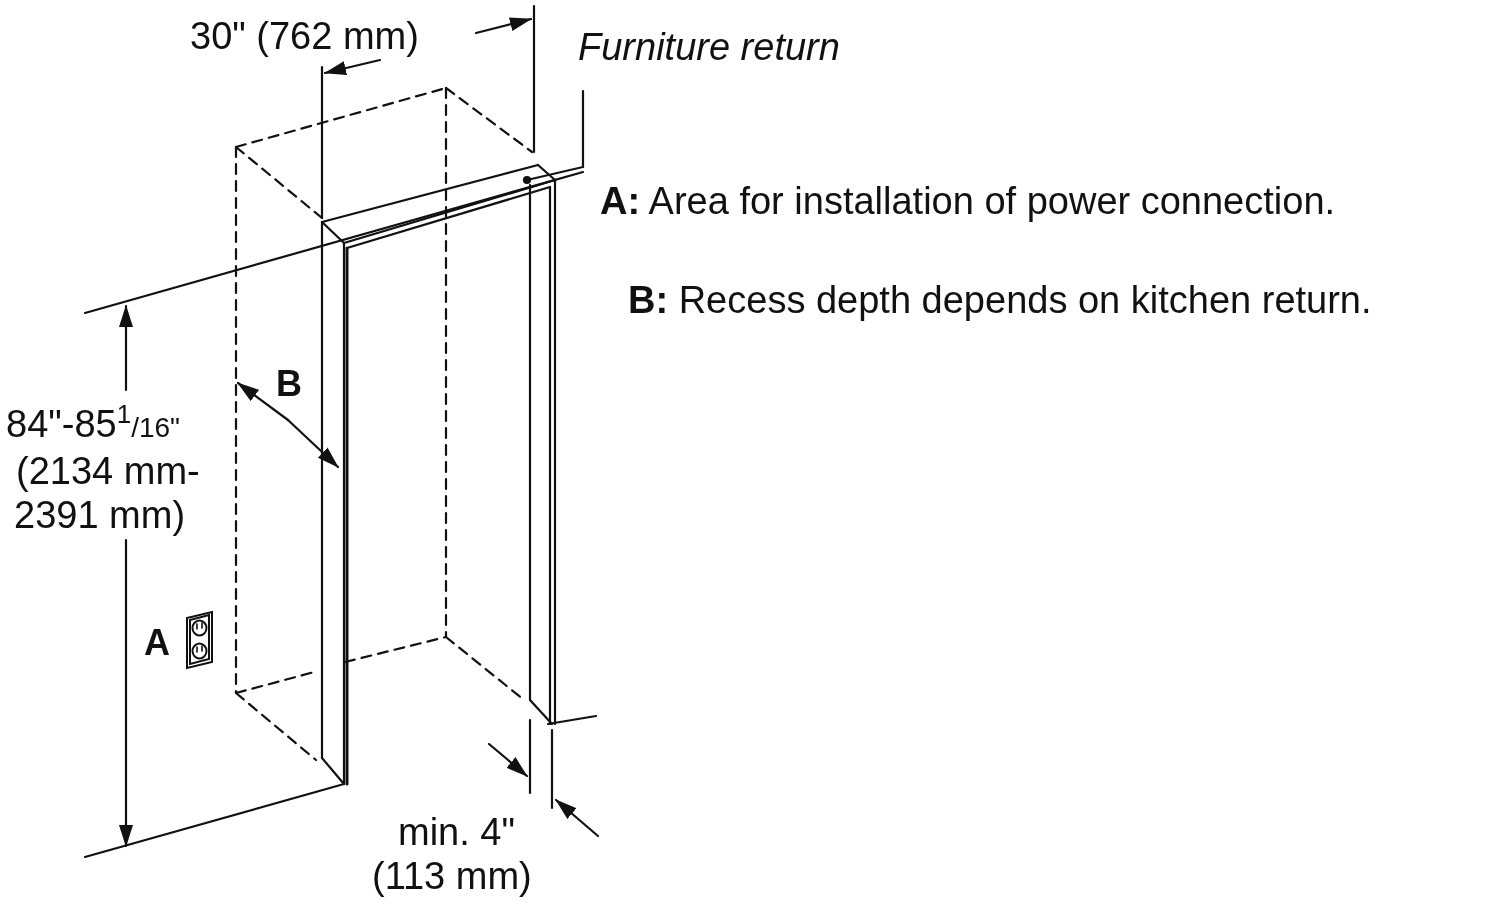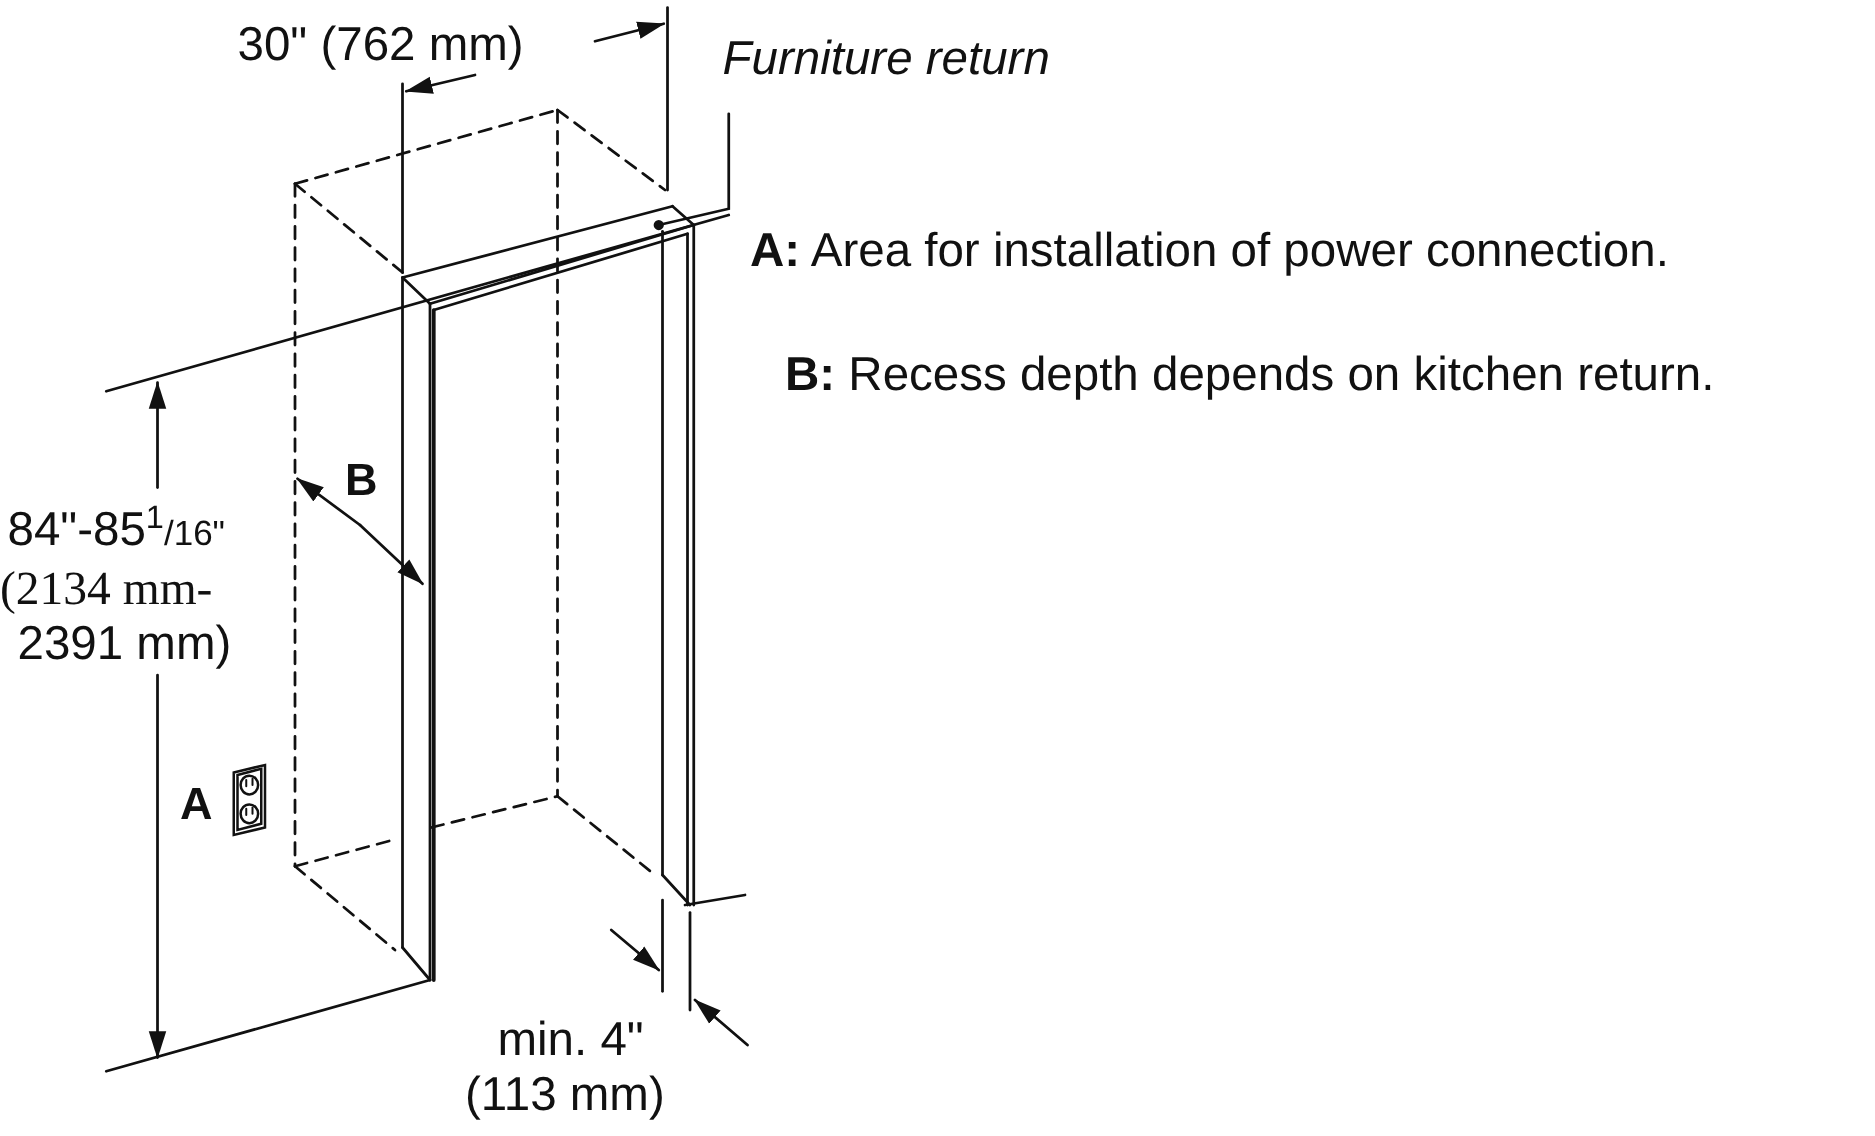--- a/index.html
+++ b/index.html
@@ -105,21 +105,21 @@
   </g>
 </svg>
 
 <div class="lbl dim" style="left:190px; top:17px;">30" (762 mm)</div>
 
 <div class="lbl dim" style="left:578px; top:28px;font-style:italic;">Furniture return</div>
 
 <div class="lbl dim" style="left:6px; top:405px;">
   <span>84"-85</span><span class="frac-sup">1</span><span class="frac-sub">/16"</span>
 </div>
-<div class="lbl dim" style="left:0; top:452px;font-family:Liberation Serif, serif;">(2134 mm-</div>
+<div class="lbl dim" style="left:16px; top:452px;">(2134 mm-</div>
 <div class="lbl dim" style="left:14px; top:496px;">2391 mm)</div>
 
 <div class="lbl big-letter" style="left:276px; top:366px;">B</div>
 <div class="lbl big-letter" style="left:144px; top:625px;">A</div>
 
 <div class="lbl dim" style="left:398px; top:813px;">min. 4"</div>
 <div class="lbl dim" style="left:372px; top:857px;">(113 mm)</div>
 
 <div class="legend-line" style="left:600px; top:180px;">
   <span class="legend-key">A:</span>

